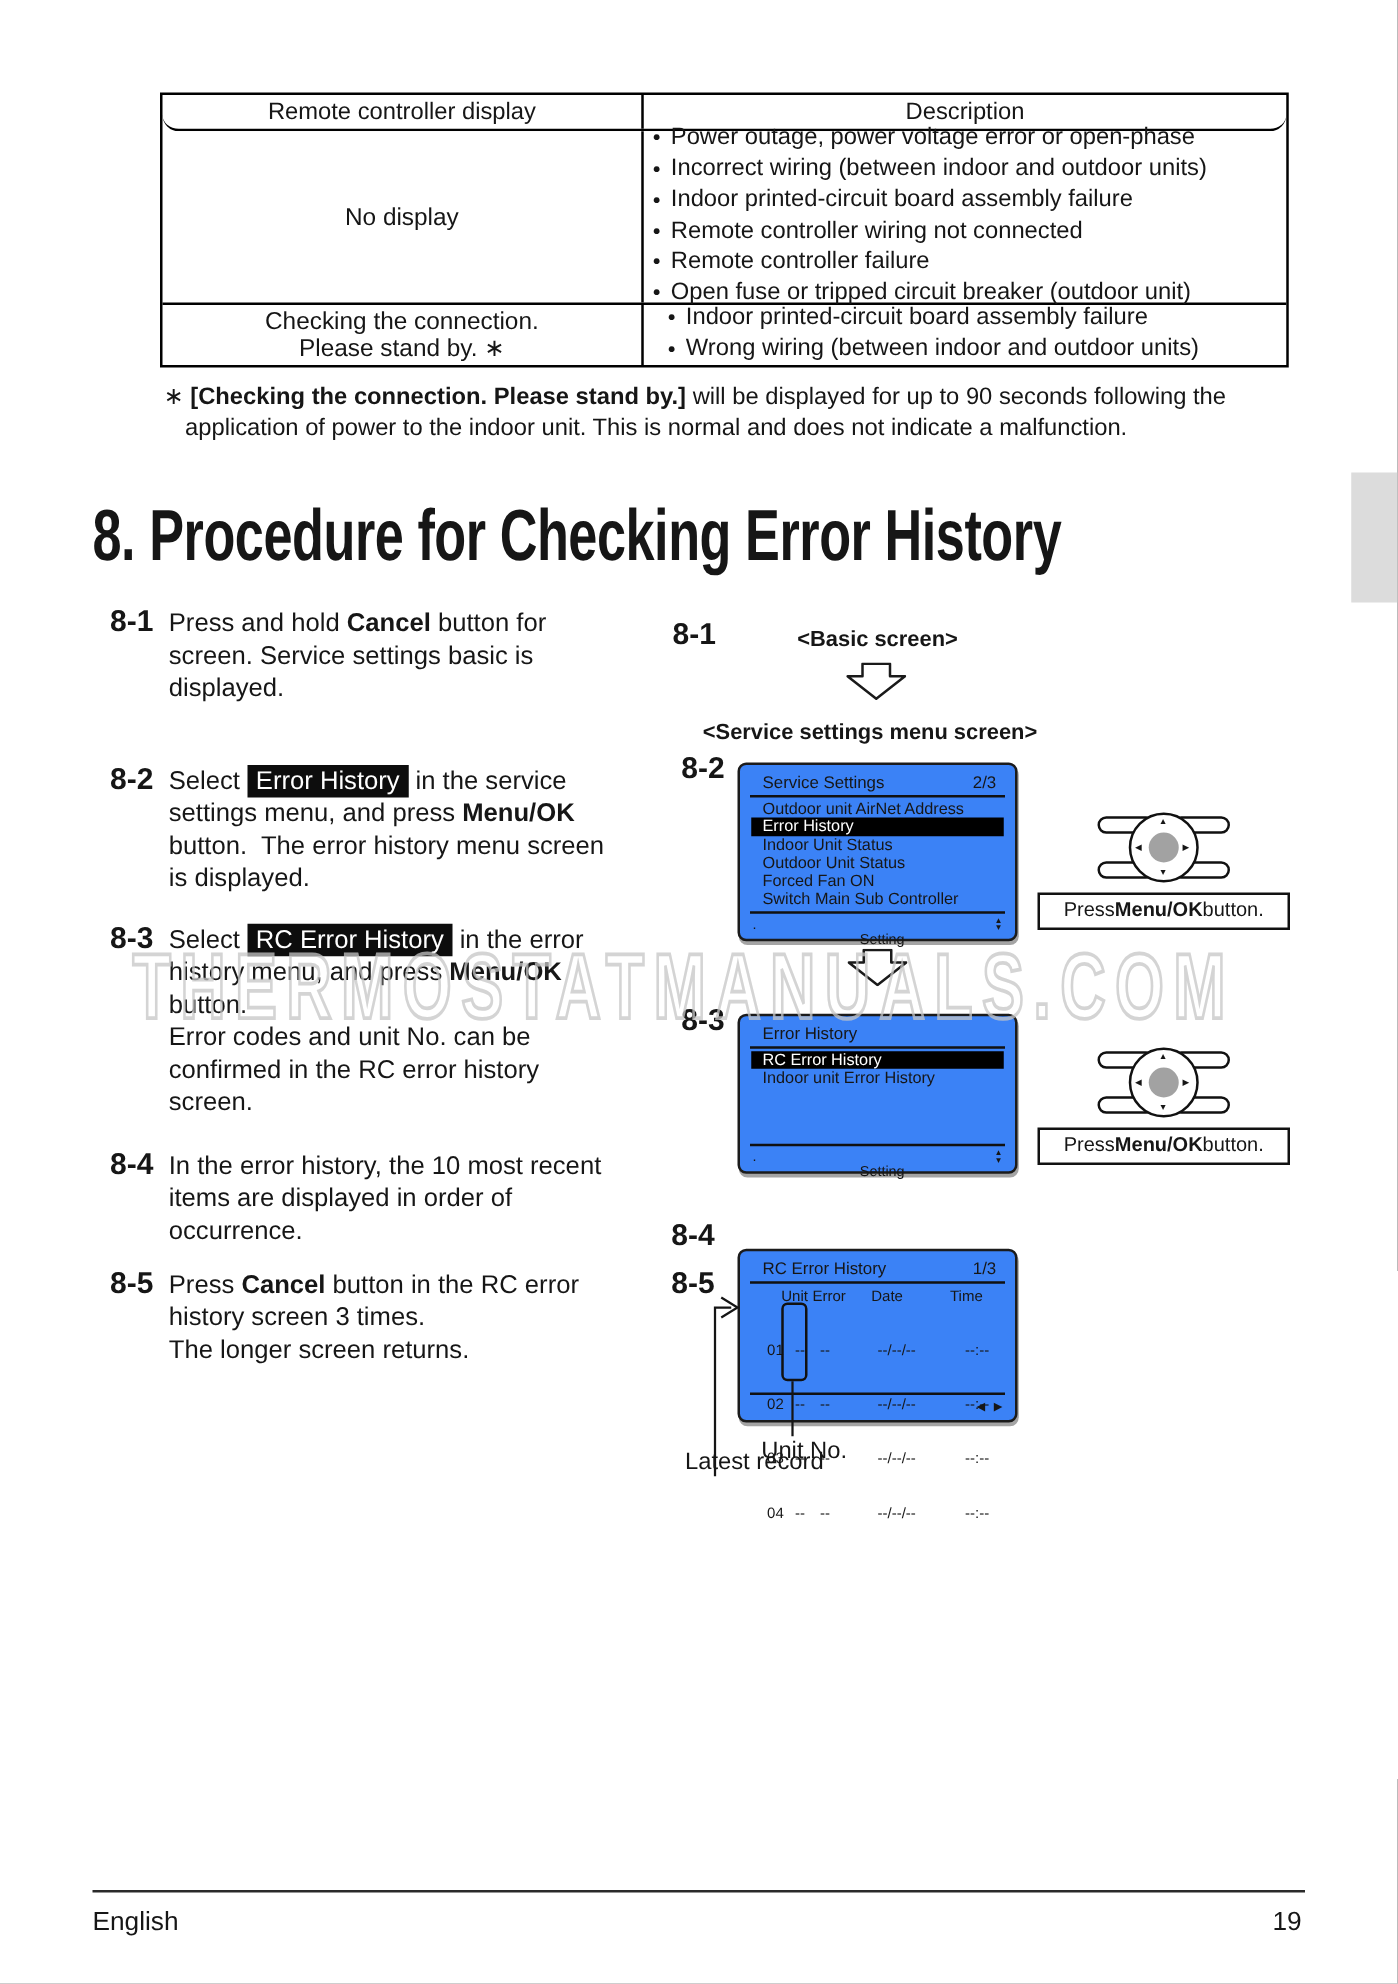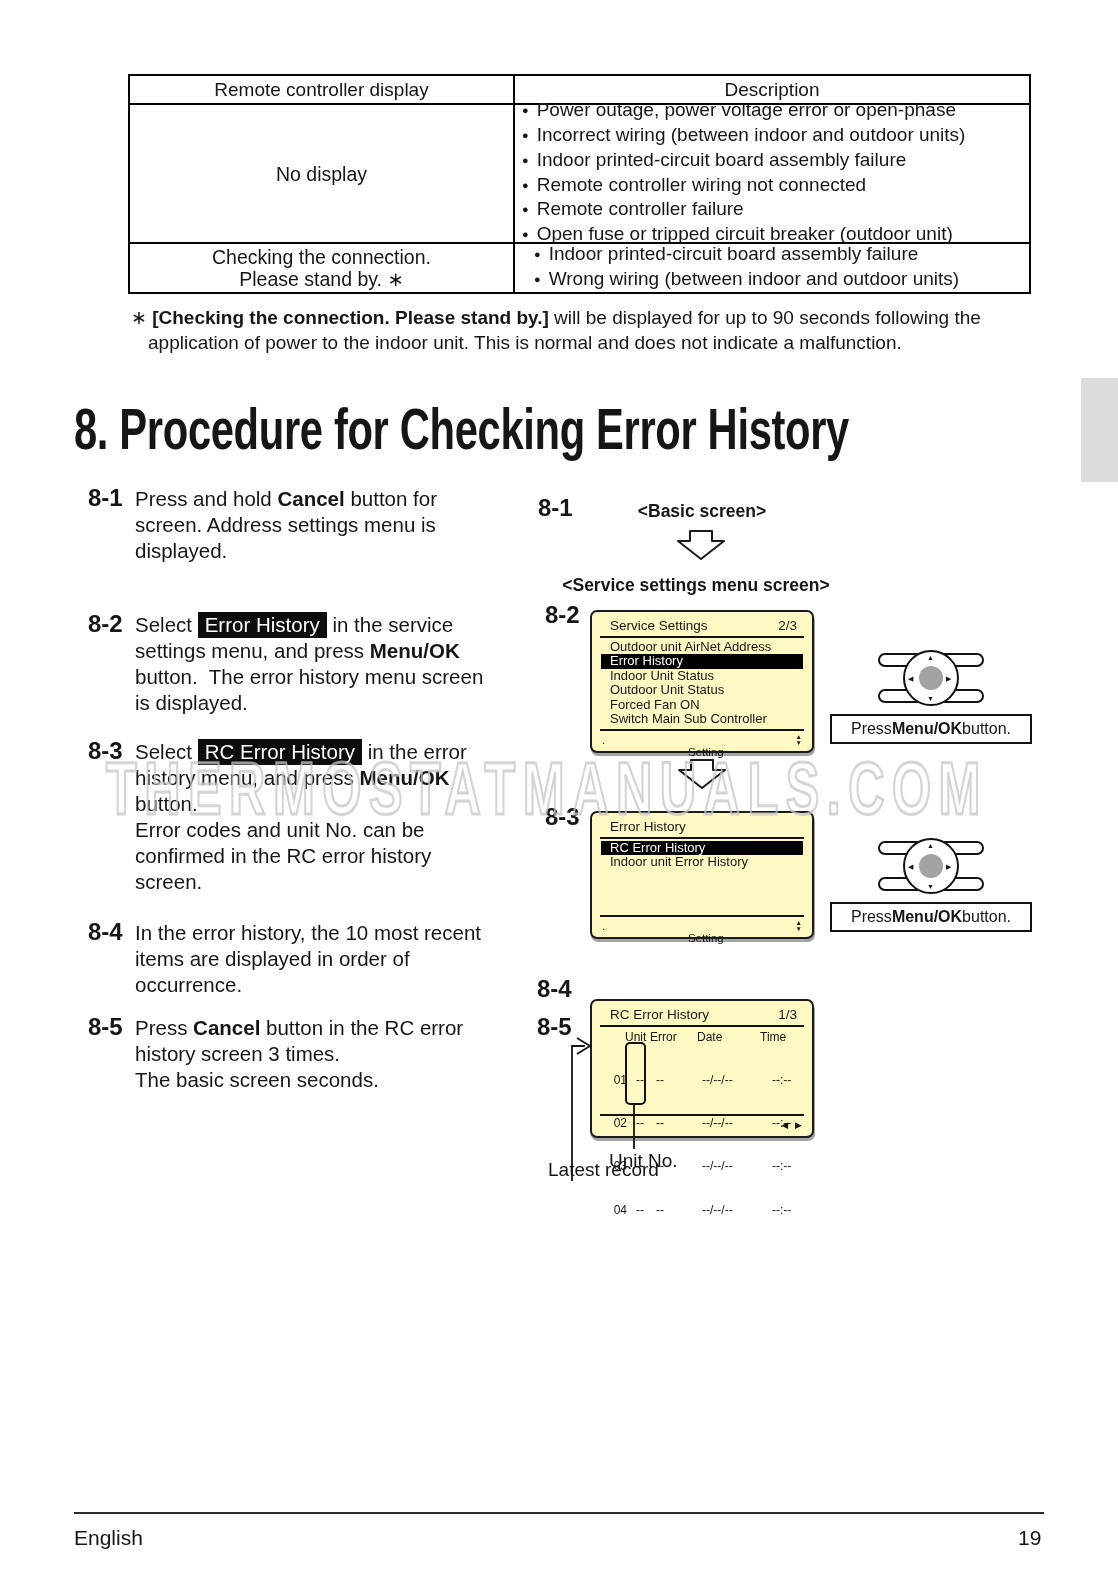--- a/index.html
+++ b/index.html
@@ -9,21 +9,21 @@
     background: #fff; color: #161616;
     font-family: "Liberation Sans", sans-serif; overflow: hidden;
   }
   .abs { position: absolute; }
 
   
   .side-tab { left:1081px; top:378px; width:37px; height:104px; background:#dcdcdc; }
 
   
   .tbl { left:128px; top:74px; width:903px; border:2px solid #000; }
-  .t-head { display:flex; border-bottom:2px solid #000; height:29px; }
+  .t-head { display:flex; border-bottom:2px solid #000; height:29px;border-radius:13px; }
   .t-c1 { width:385px; border-right:2px solid #000; display:flex; align-items:center; justify-content:center; text-align:center; }
   .t-c2 { flex:1; display:flex; align-items:center; justify-content:center; }
   .t-head span { font-size:19px; }
   .t-row1 { display:flex; border-bottom:2px solid #000; height:139px; }
   .t-row2 { display:flex; height:48px;gap:12px; }
   .t-body-c1 { width:385px; border-right:2px solid #000; display:flex; flex-direction:column; align-items:center; justify-content:center; font-size:19.5px; line-height:22px; }
   .t-body-c2 { flex:1; display:flex; flex-direction:column; justify-content:center; padding-left:7px; }
   .desc-line { font-size:19px; line-height:21.8px; white-space:nowrap; display:flex; align-items:baseline; }
   .blt { font-size:11px; margin-right:8px; position:relative; top:-2px; }
 
@@ -40,21 +40,21 @@
   .step-num { width:47px; flex:none; font-size:24px; font-weight:bold; margin-top:-2px; }
   .step-body { font-size:20.5px; line-height:26px; }
   .sline { white-space:nowrap; }
   .b { font-weight:bold; }
   .chip { background:#0d0d0d; color:#fff; padding:1px 7px 2px; }
 
   
   .flow-label { font-size:24px; font-weight:bold; }
   .flow-cap { font-size:17.5px; font-weight:bold; text-align:center; white-space:nowrap; }
 
-  .scr { left:590px; width:224px; background:#fef9c3; border:2px solid #1b1b1b; border-radius:7px;
+  .scr { left:590px; width:224px; background:#3b82f6; border:2px solid #1b1b1b; border-radius:7px;
          box-shadow:1px 3px 0 rgba(90,90,90,0.55); }
   .scr-title { display:flex; justify-content:space-between; padding:6px 15px 0 18px; font-size:13.5px; }
   .scr-rule { border-top:2px solid #111; margin:3px 8px 0; }
   .scr-items { margin-top:2px; font-size:13px; line-height:14.4px; }
   .scr-item { margin:0 9px; padding-left:9px; white-space:nowrap; }
   .scr-item.sel { background:#000; color:#fff; }
   .scr-bottom { position:absolute; left:8px; right:8px; bottom:5px; border-top:2px solid #111;
     display:flex; align-items:center; font-size:11.5px; padding:2px 2px 0; height:17px; }
   .scr-bottom .dot { width:14px; }
   .scr-bottom .setting { flex:1; text-align:center;margin-top:25px; }
@@ -167,21 +167,21 @@
     <span>∗</span>
     <span class="b">[Checking the connection. Please stand by.]</span><span> will be displayed for up to 90 seconds following the application of power to the indoor unit. This is normal and does not indicate a malfunction.</span>
   </div>
 
   <h1 class="abs heading">8. Procedure for Checking Error History</h1>
 
   <div class="abs step" style="top:486px">
     <div class="step-num">8-1</div>
     <div class="step-body">
       <div class="sline"><span>Press and hold </span><span class="b">Cancel</span><span> button for</span></div>
-      <div class="sline">screen. Address settings menu is</div>
+      <div class="sline">screen. Service settings basic is</div>
       <div class="sline">displayed.</div>
     </div>
   </div>
 
   <div class="abs step" style="top:612px">
     <div class="step-num">8-2</div>
     <div class="step-body">
       <div class="sline"><span>Select </span><span class="chip">Error History</span><span> in the service</span></div>
       <div class="sline"><span>settings menu, and press </span><span class="b">Menu/OK</span></div>
       <div class="sline">button.&nbsp; The error history menu screen</div>
@@ -208,21 +208,21 @@
       <div class="sline">items are displayed in order of</div>
       <div class="sline">occurrence.</div>
     </div>
   </div>
 
   <div class="abs step" style="top:1015px">
     <div class="step-num">8-5</div>
     <div class="step-body">
       <div class="sline"><span>Press </span><span class="b">Cancel</span><span> button in the RC error</span></div>
       <div class="sline">history screen 3 times.</div>
-      <div class="sline">The basic screen seconds.</div>
+      <div class="sline">The longer screen returns.</div>
     </div>
   </div>
 
   <div class="abs flow-label" style="left:538px;top:494px">8-1</div>
   <div class="abs flow-cap" style="left:590px;top:501px;width:224px">&lt;Basic screen&gt;</div>
 
   <svg class="overlay" style="left:677px;top:530px" width="48" height="30" viewBox="0 0 48 30">
     <polygon points="13,1 35,1 35,11 47,11 24,29 1,11 13,11" fill="#ffffff" stroke="#1a1a1a" stroke-width="2" stroke-linejoin="round"></polygon>
   </svg>
 

